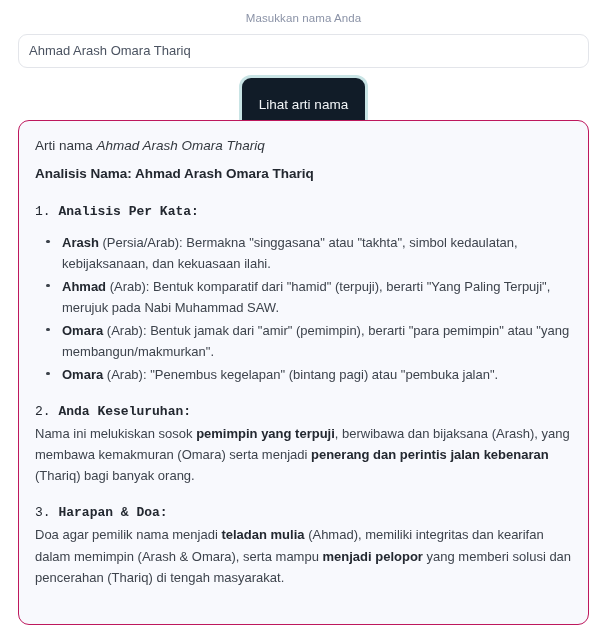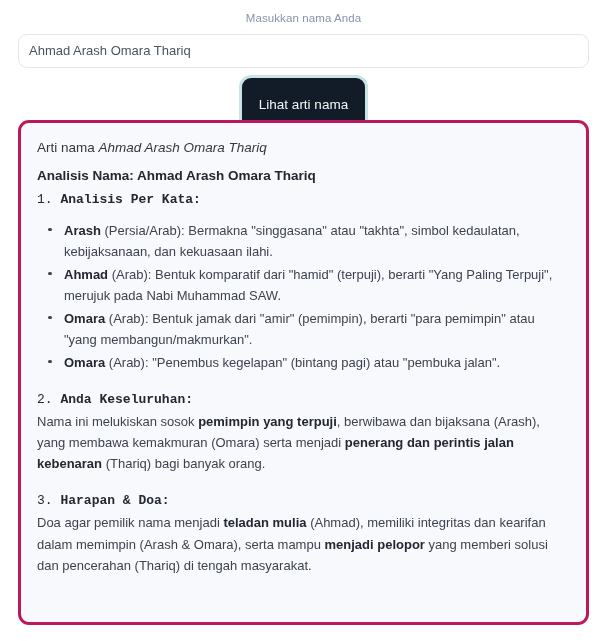--- a/index.html
+++ b/index.html
@@ -68,41 +68,41 @@
   }
 
   
   .result-card {
     position: absolute;
     left: 18px;
     top: 120px;
     width: 571px;
     box-sizing: border-box;
     background: #f8f9fd;
-    border: 3px solid #be185d;
+    border: 1px solid #be185d;
     border-radius: 11px;
     padding: 16px 16px 18px 16px;
     overflow: hidden;
     height: 505px;
   }
 
   .result-title {
     font-size: 13.5px;
     color: #33383f;
     line-height: 1.35;
     margin-bottom: 10px;
   }
   .result-title .subject { font-style: italic; }
 
   .analysis-heading {
     font-size: 13.5px;
     font-weight: bold;
     color: #232830;
     line-height: 1.35;
-    margin-bottom: 6px;
+    margin-bottom: 20px;
   }
 
   .section-heading {
     font-size: 13px;
     color: #232830;
     line-height: 1.4;
     margin-bottom: 2px;
     font-family: Liberation Mono, monospace;
   }
   .section-heading .num { font-weight: normal; }

